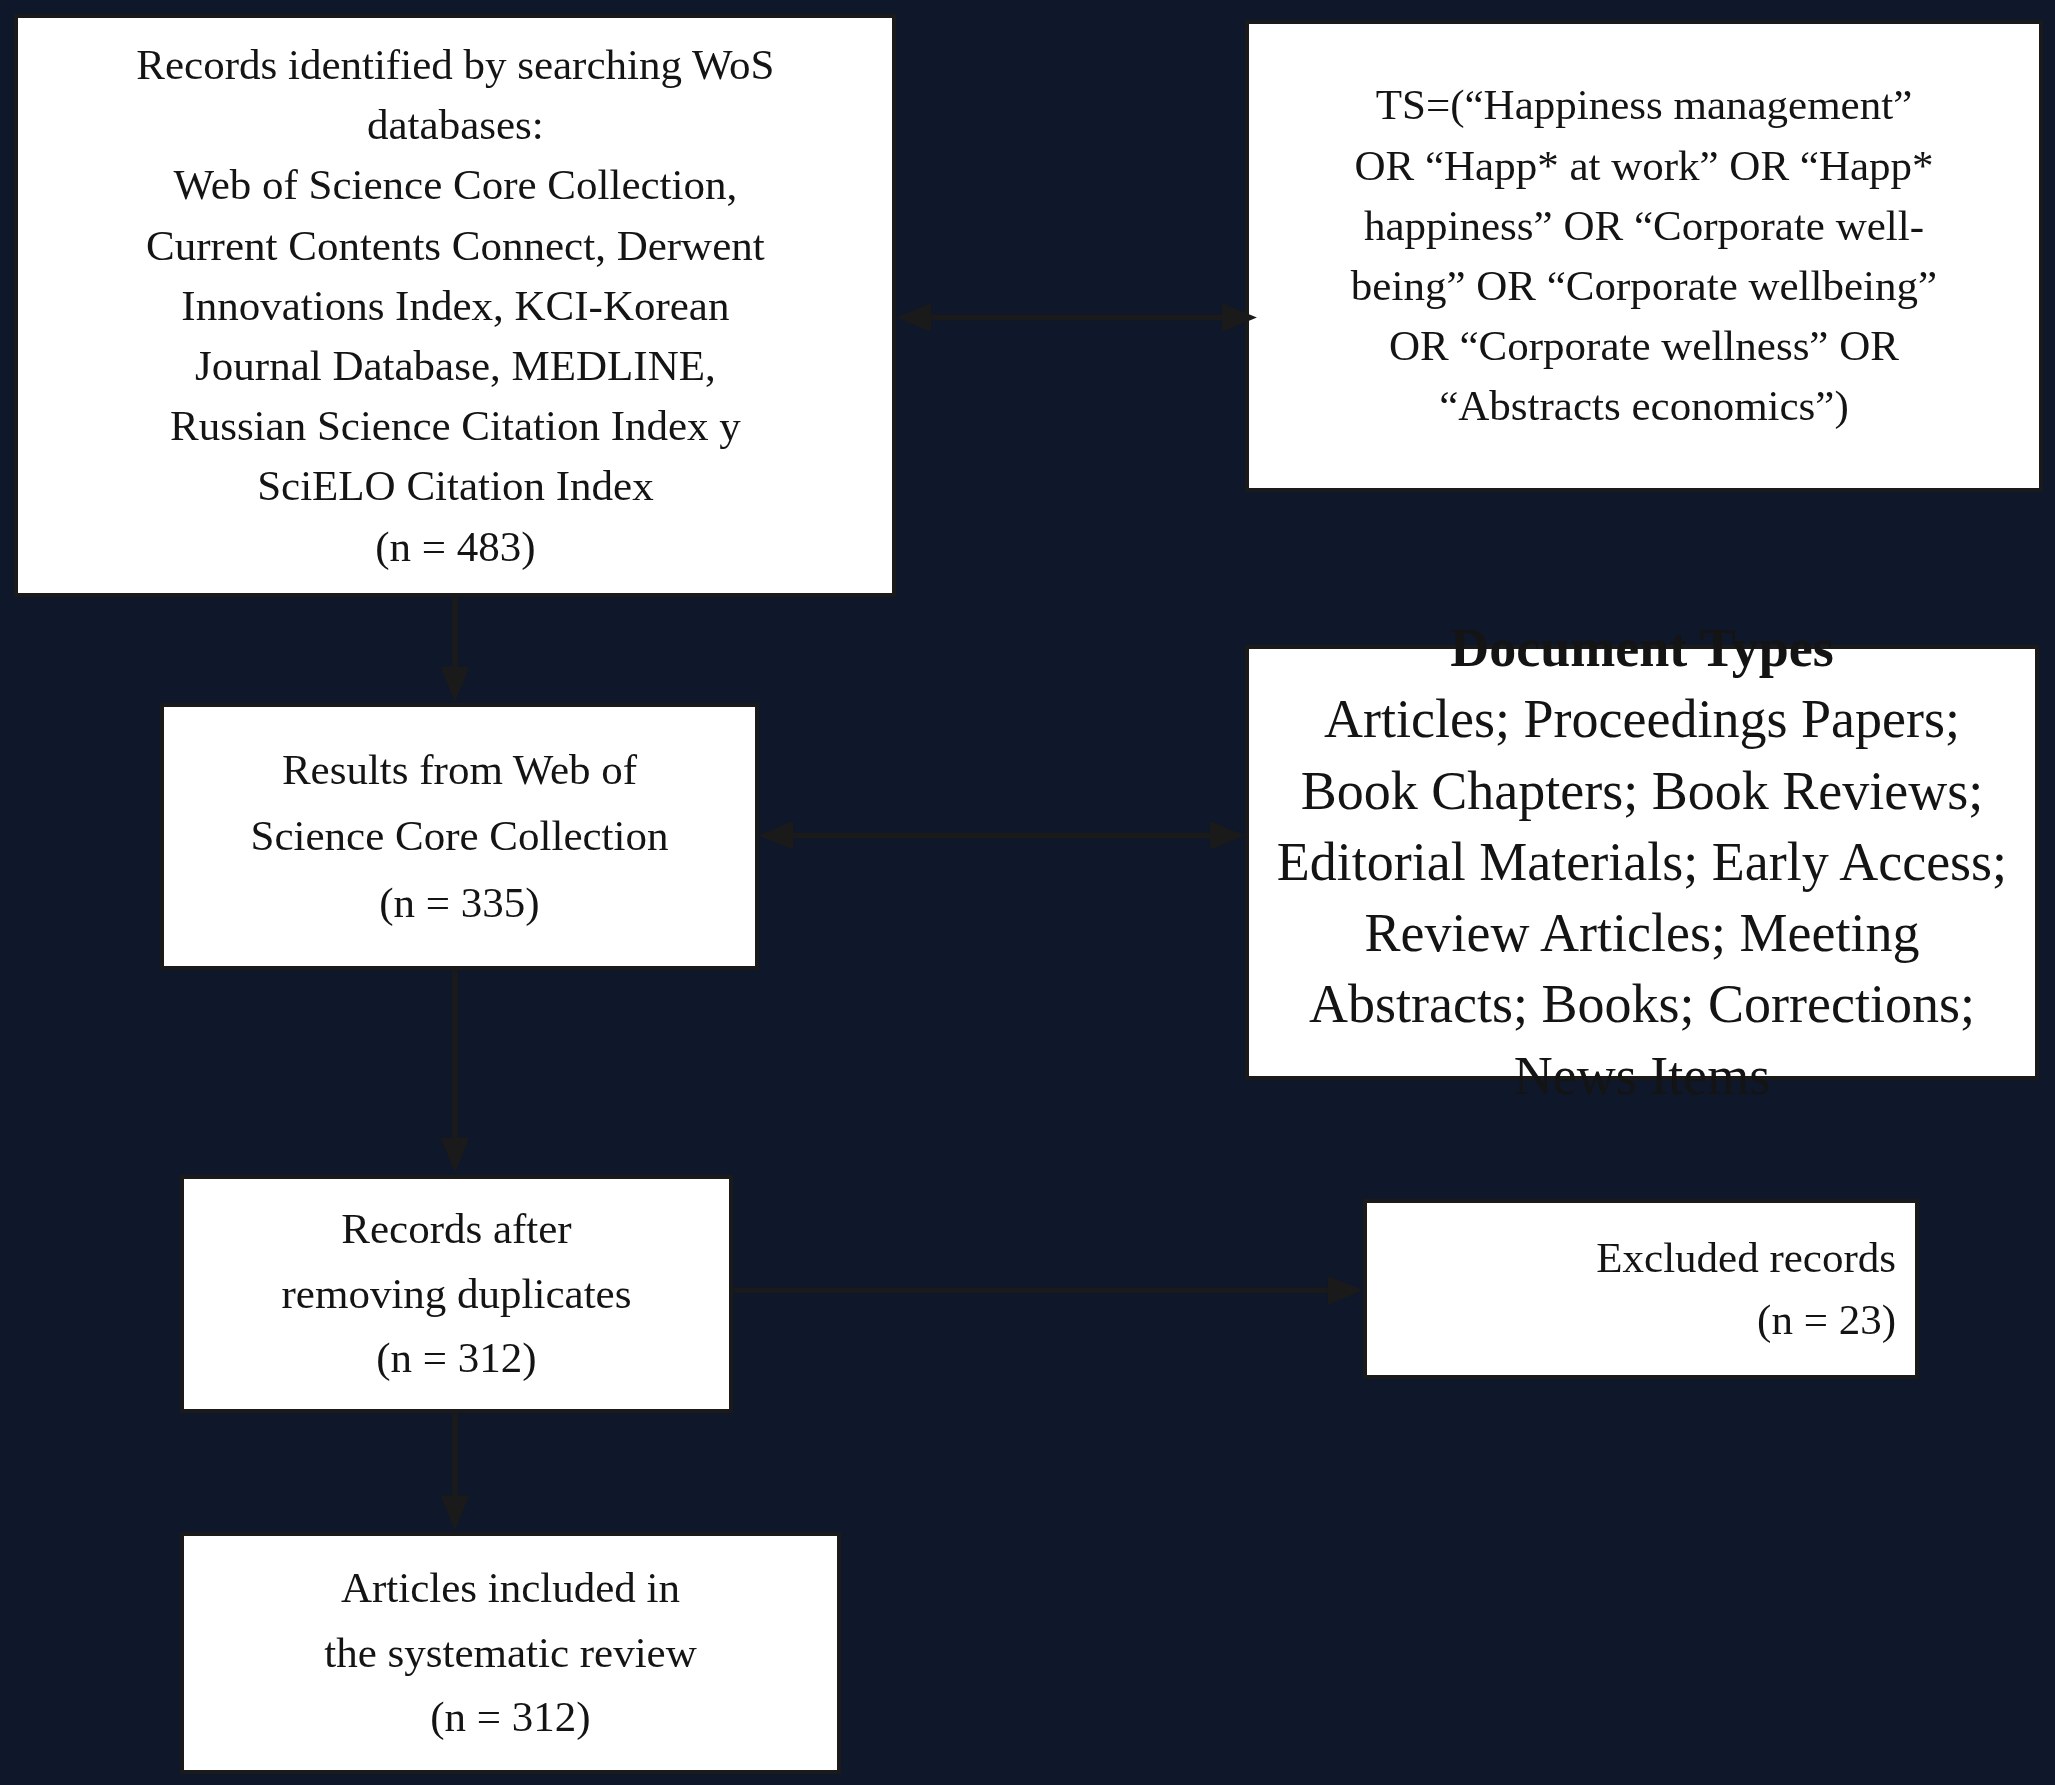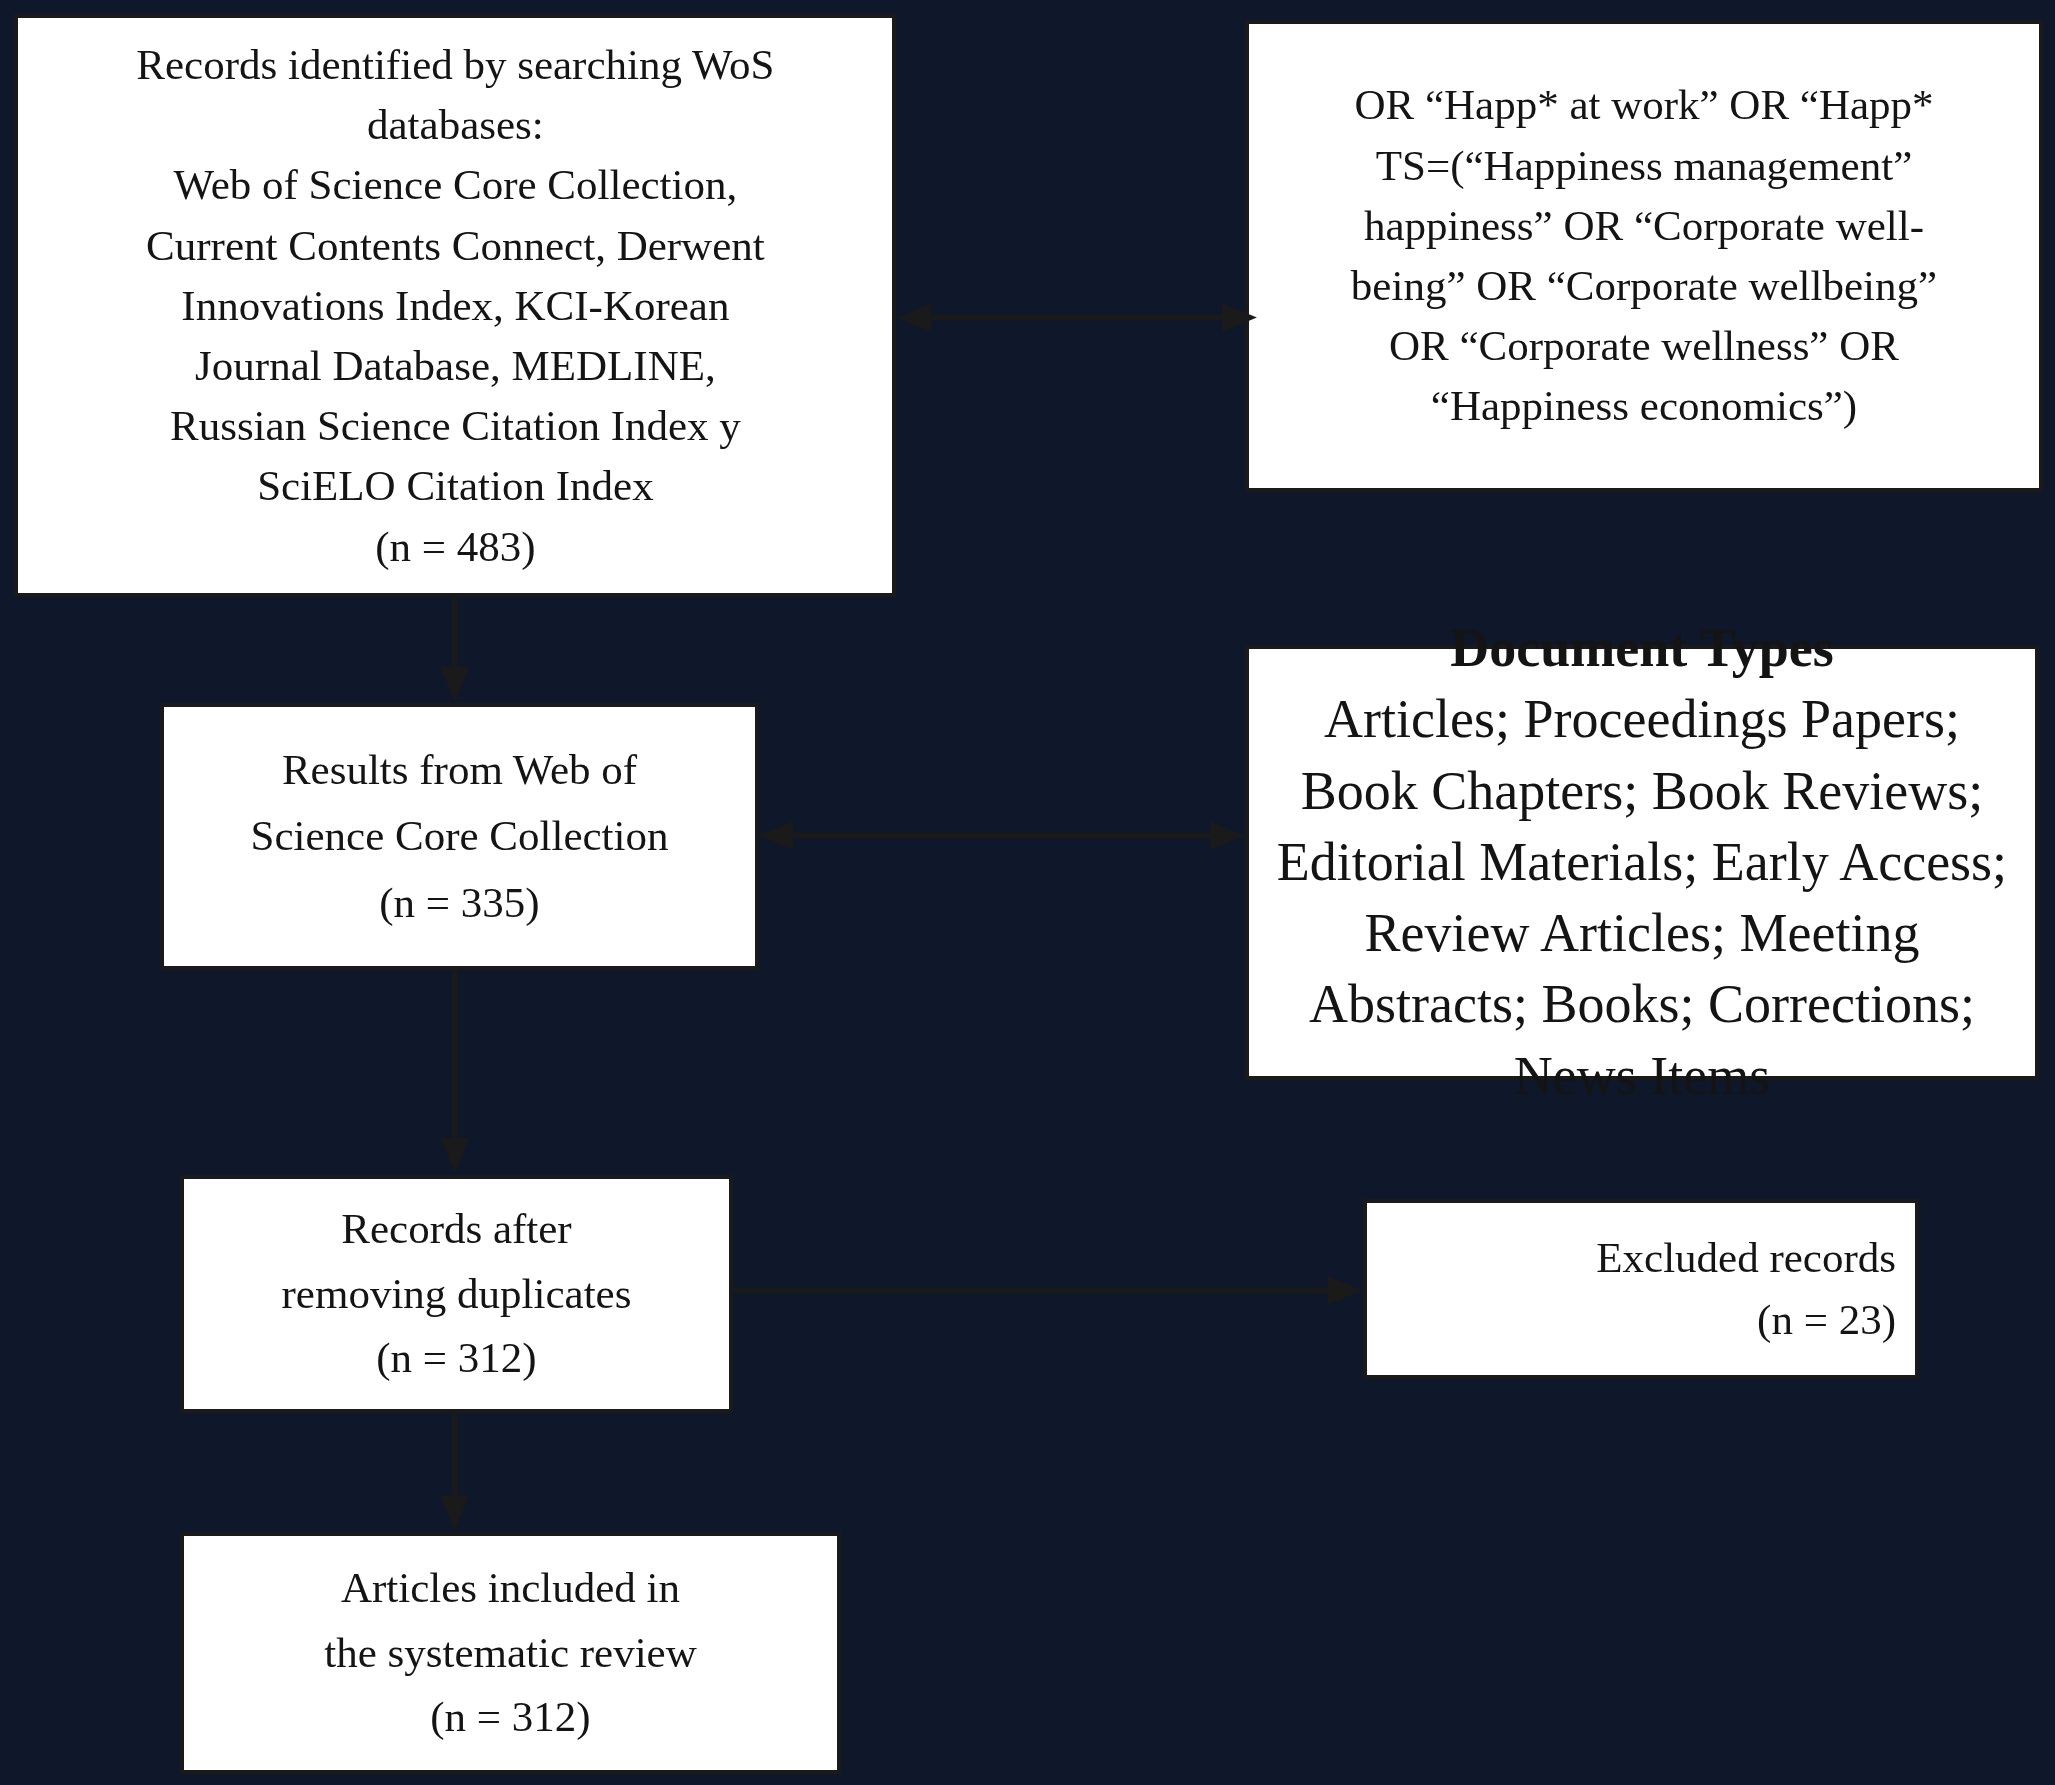--- a/index.html
+++ b/index.html
@@ -53,26 +53,26 @@
     <div class="line">Web of Science Core Collection,</div>
     <div class="line">Current Contents Connect, Derwent</div>
     <div class="line">Innovations Index, KCI-Korean</div>
     <div class="line">Journal Database, MEDLINE,</div>
     <div class="line">Russian Science Citation Index y</div>
     <div class="line">SciELO Citation Index</div>
     <div class="line">(n = 483)</div>
   </div>
 
   <div class="box box-b">
+    <div class="line">TS=(“Happiness management”</div>
     <div class="line">OR “Happ* at work” OR “Happ*</div>
-    <div class="line">TS=(“Happiness management”</div>
     <div class="line">happiness” OR “Corporate well-</div>
     <div class="line">being” OR “Corporate wellbeing”</div>
     <div class="line">OR “Corporate wellness” OR</div>
-    <div class="line">“Happiness economics”)</div>
+    <div class="line">“Abstracts economics”)</div>
   </div>
 
   <div class="box box-c">
     <div class="line">Results from Web of</div>
     <div class="line">Science Core Collection</div>
     <div class="line">(n = 335)</div>
   </div>
 
   <div class="box box-d">
     <div class="line bold">Document Types</div>

